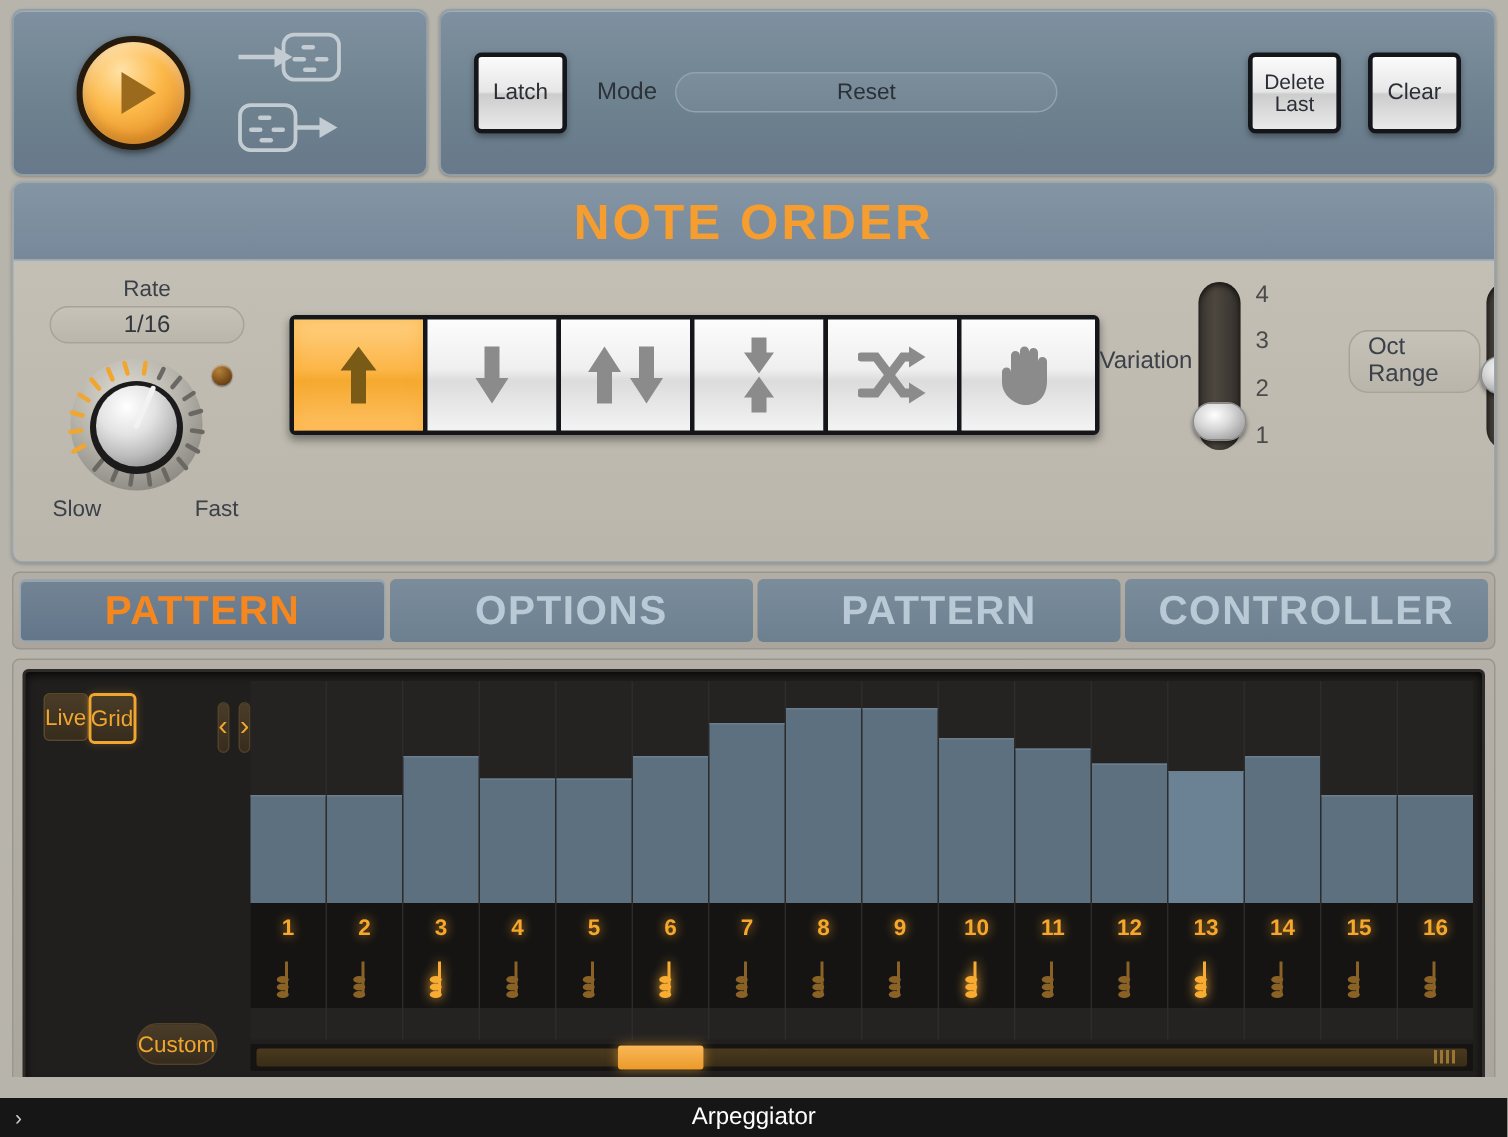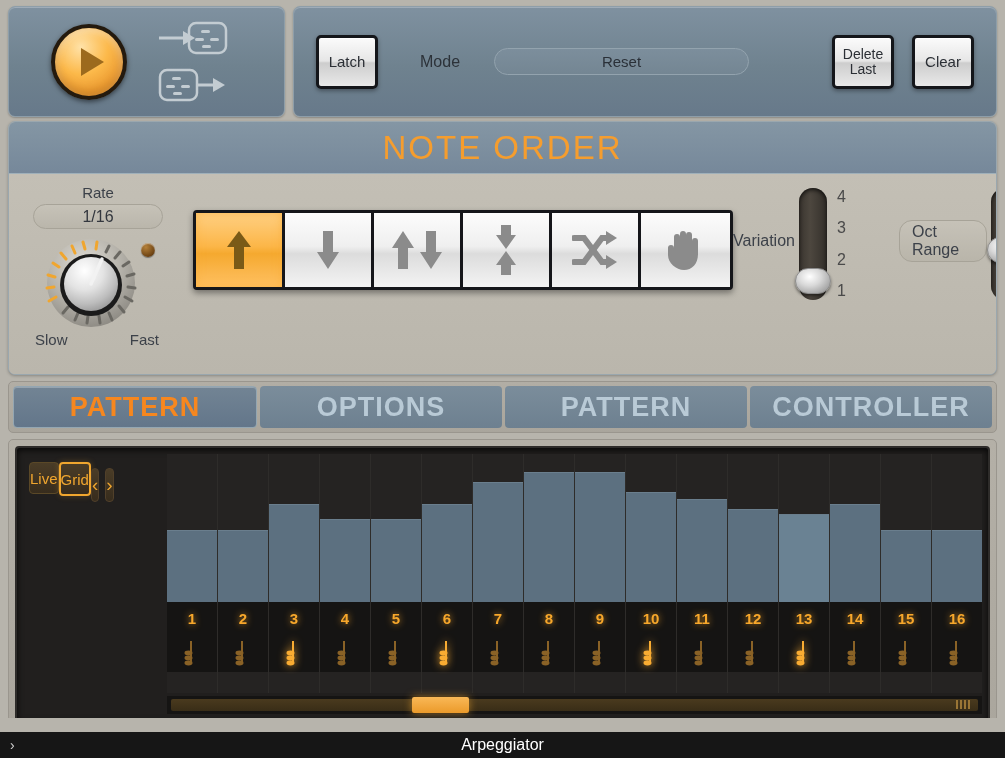--- a/index.html
+++ b/index.html
@@ -12,21 +12,20 @@
 
   
   .toprow { display:flex; gap:8px; padding:6px 8px 0 8px; height:117px; }
 
   .panel-blue {
     background:linear-gradient(180deg,#7f91a0 0%,#6f828f 55%,#67798a 100%);
     border:1px solid #8e9ea9;
     border-radius:7px;
     box-shadow:inset 0 1px 0 rgba(255,255,255,.25), 0 1px 2px rgba(0,0,0,.25);
     position:relative;
-    gap:22px;
   }
   .transport { width:277px; display:flex; align-items:center; padding-left:42px; gap:30px; }
 
   .play-btn {
     width:76px; height:76px; border-radius:50%;
     background:radial-gradient(circle at 38% 28%, #ffe2a8 0%, #fcb94a 42%, #e8942c 78%, #cf7f22 100%);
     border:4px solid #241a0e;
     box-shadow:0 2px 5px rgba(0,0,0,.5), inset 0 -4px 8px rgba(180,110,20,.6), inset 0 3px 8px rgba(255,255,255,.55);
     display:flex; align-items:center; justify-content:center;
     cursor:pointer;
@@ -74,21 +73,21 @@
     border-radius:7px;
     overflow:hidden;
     background:#bab7ae;
     box-shadow:0 1px 3px rgba(0,0,0,.25);
   }
   .noteorder-title {
     height:52px;
     background:linear-gradient(180deg,#8496a4 0%,#76889a 100%);
     border-bottom:1px solid #9fb0ba;
     display:flex; align-items:center; justify-content:center;
-    color:#f59d2e; font-size:33px; letter-spacing:2px; font-weight:400;
+    color:#f59d2e; font-size:33px; letter-spacing:2px; font-weight:700;
   }
   .noteorder-body {
     height:200px;
     background:linear-gradient(180deg,#c3bfb5 0%,#bab6ac 100%);
     display:flex; align-items:flex-start; padding:8px 14px 0 14px;
     position:relative;
   }
 
   
   .rate-sec { width:165px; position:relative; padding-left:10px; }
@@ -468,20 +467,21 @@
     <div class="tab">PATTERN</div>
     <div class="tab">CONTROLLER</div>
   </div>
 
   <div class="pattern-outer">
     <div class="pattern-inner">
 
       <div class="leftcol">
         <div class="obtn live-btn">Live</div>
         <div class="obtn grid-btn">Grid</div>
+        <div class="obtn custom-btn">Custom</div>
         <div class="navrow">
           <div class="navbtn">‹</div>
           <div class="navbtn">›</div>
         </div>
       </div>
 
       <div class="gridcol">
         <div class="steps" id="steps">
             <div class="step">
               <div class="step-barzone">

